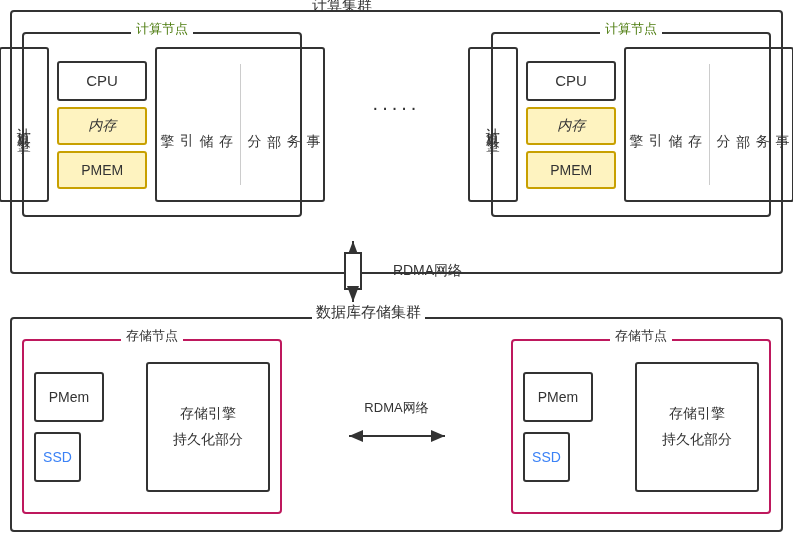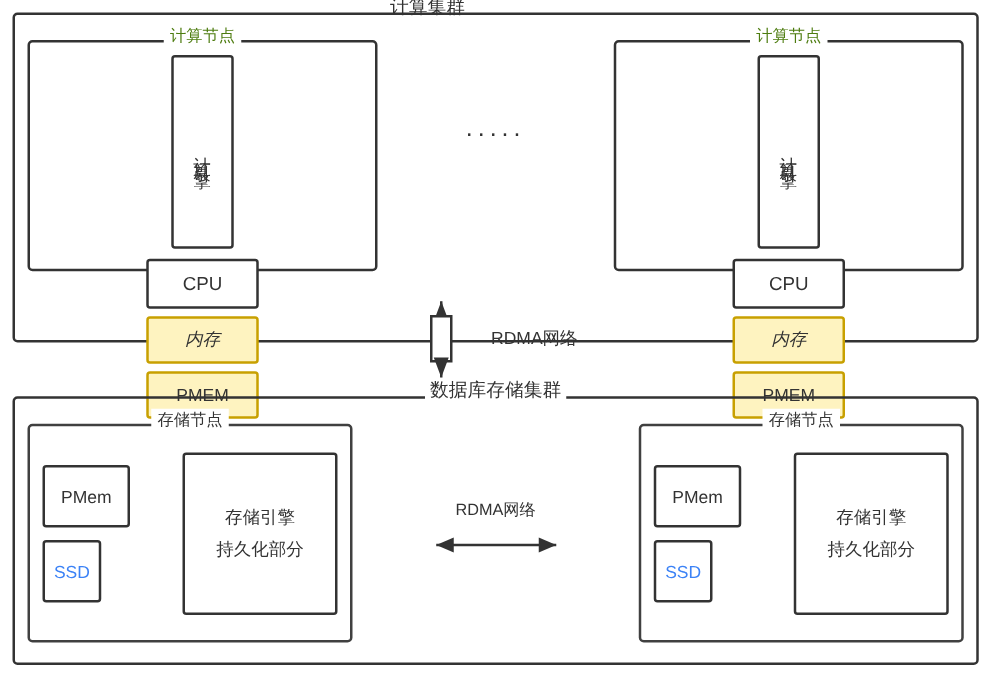--- a/index.html
+++ b/index.html
@@ -83,23 +83,23 @@
       height: 185px;
     }
 
     
     .cn-inner {
       position: relative;
       width: 100%;
       height: 100%;
       padding: 10px;
       display: flex;
-      flex-direction: column;
       align-items: center;
       gap: 8px;
+      justify-content: center;
     }
 
     
     .compute-engine {
       border: 2px solid #333;
       border-radius: 3px;
       width: 50px;
       height: 155px;
       display: flex;
       align-items: center;
@@ -225,27 +225,26 @@
 
     .storage-cluster-label {
       position: absolute;
       top: -16px;
       left: 300px;
       font-size: 15px;
       color: #333;
       white-space: nowrap;
       background: #fff;
       padding: 0 4px;
-      margin-left: 28px;
     }
 
     
     .storage-node {
       position: absolute;
-      border: 2px solid #404040;
+      border: 2px solid #be185d;
       border-radius: 4px;
       background: #fff;
     }
 
     .storage-node-label {
       position: absolute;
       top: -14px;
       left: 50%;
       transform: translateX(-50%);
       font-size: 13px;

